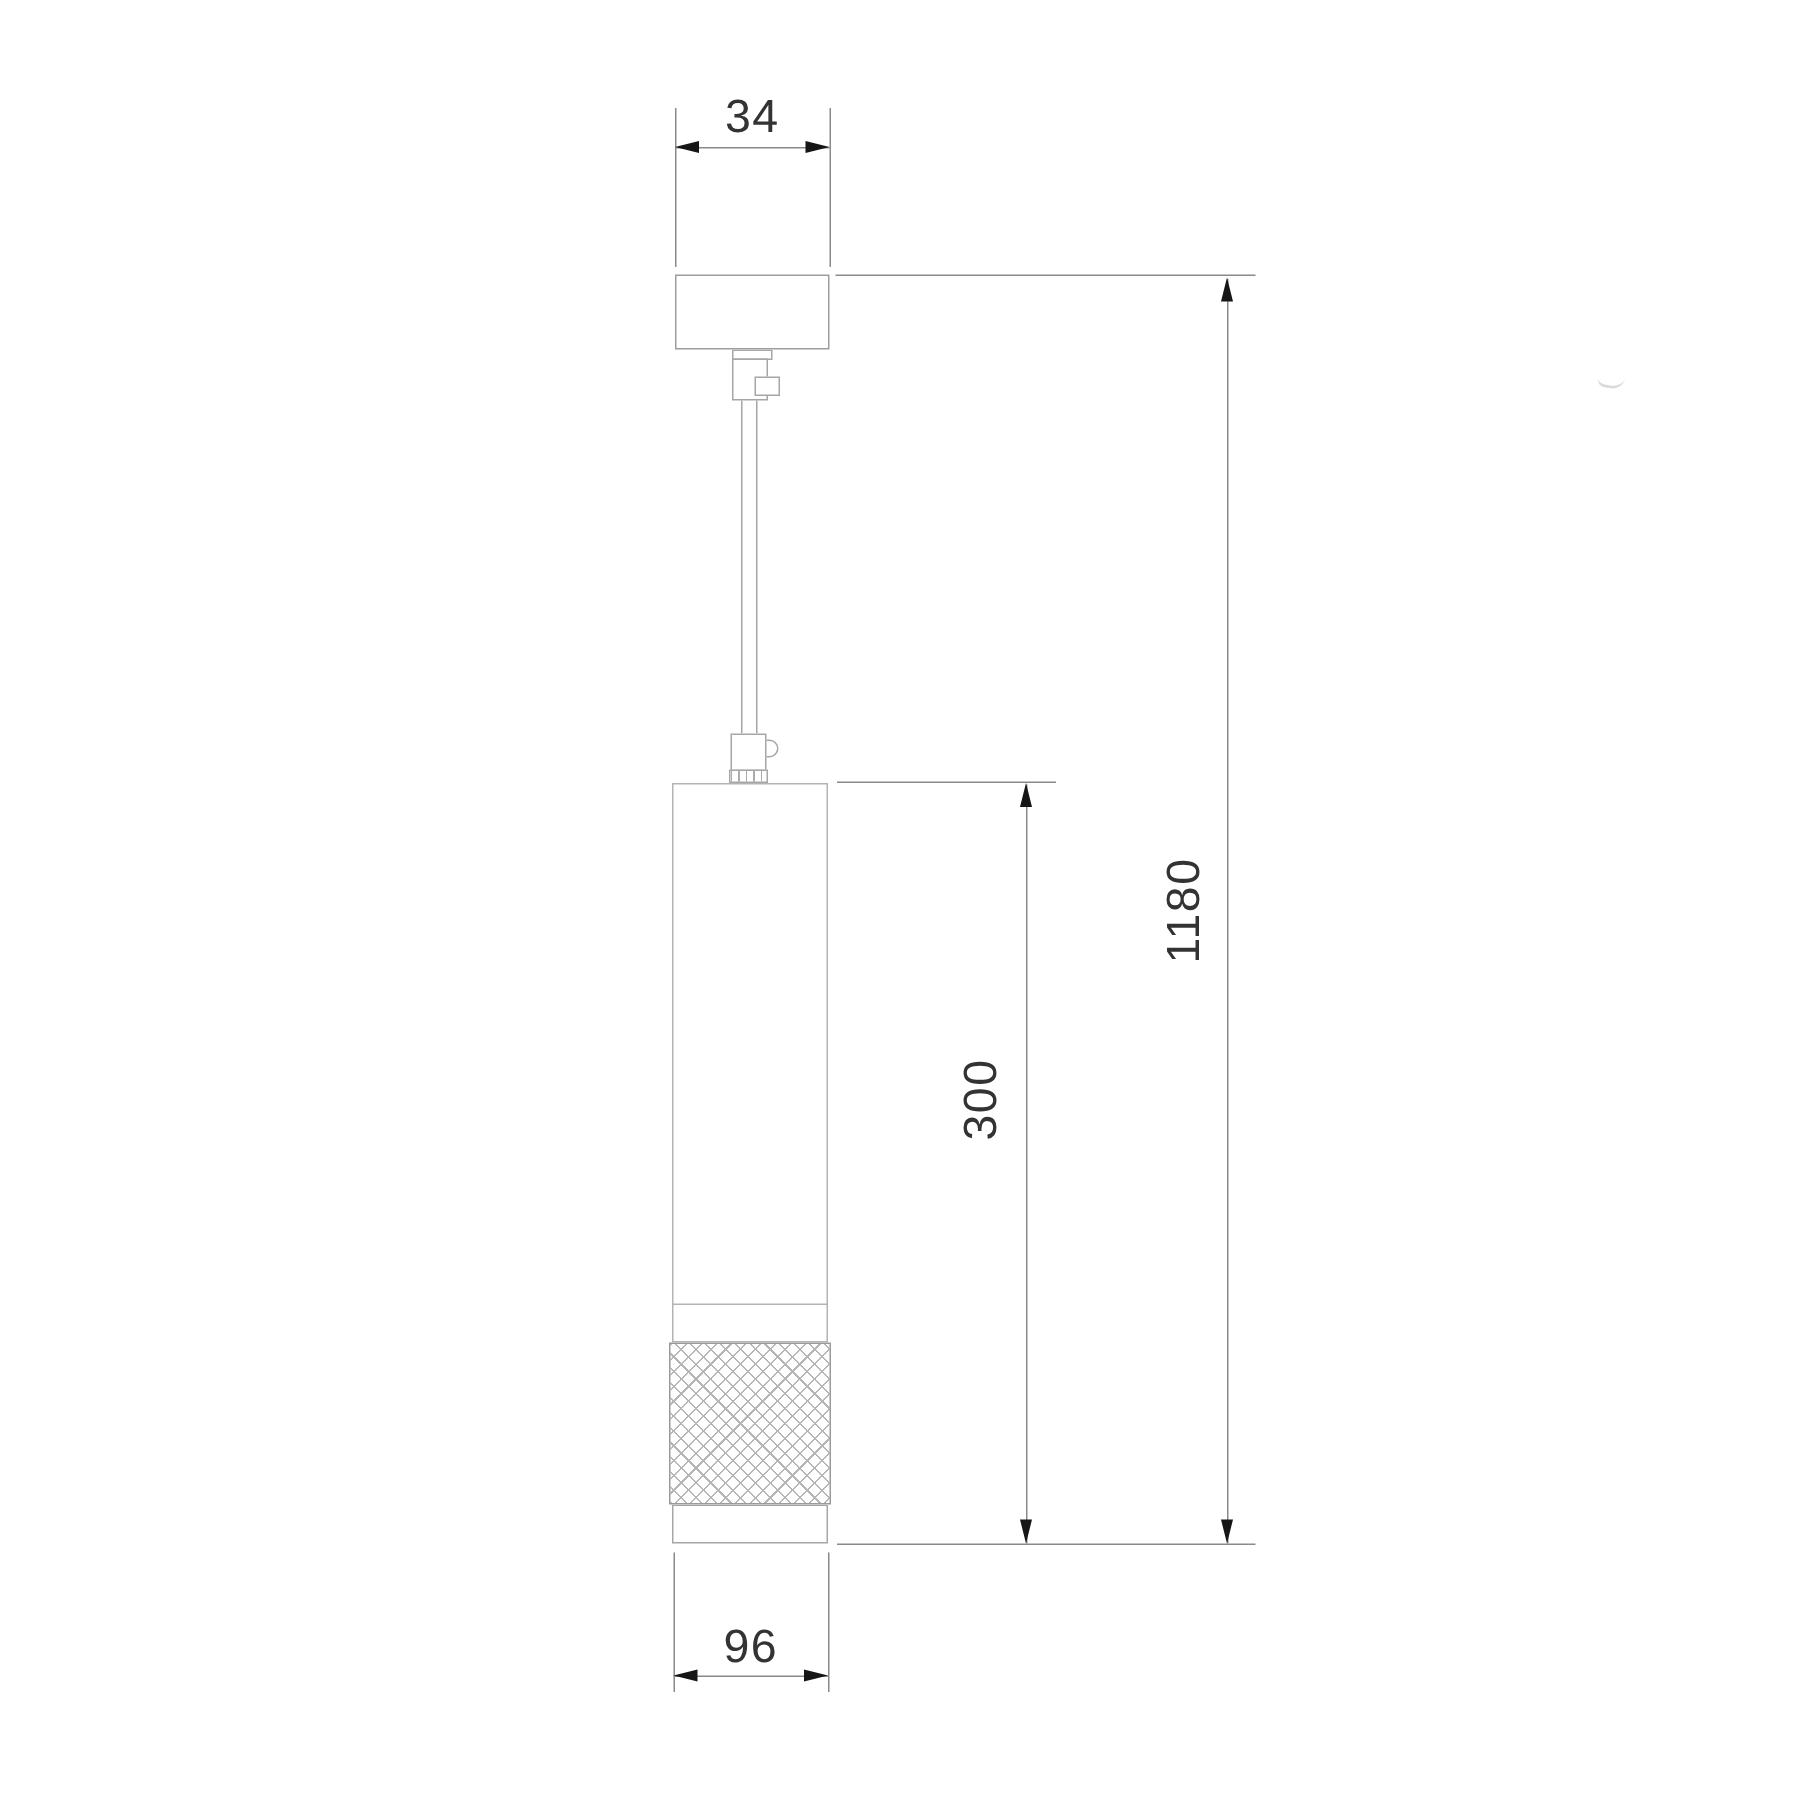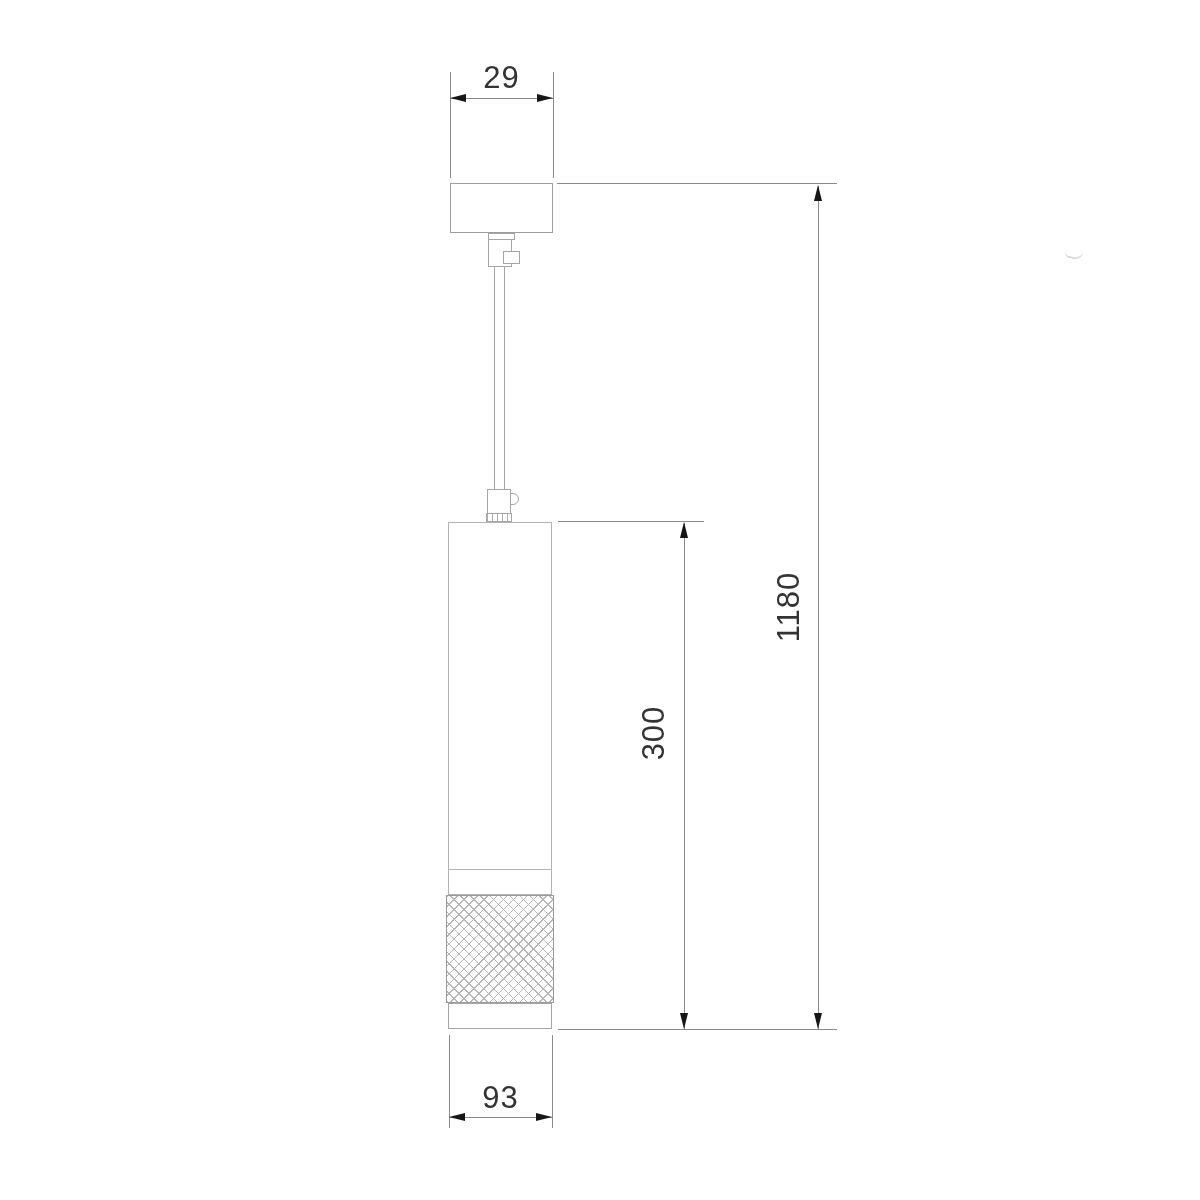--- a/index.html
+++ b/index.html
@@ -93,37 +93,37 @@
 
   <div class="knurl" style="left:446px;top:895px;width:108px;height:108px;"></div>
 
   <div class="part" style="left:448px;top:1003px;width:104px;height:26px;"></div>
 
   <div class="vline" style="left:450px;top:72px;height:106px;"></div>
   <div class="vline" style="left:553px;top:72px;height:106px;"></div>
   <div class="hline" style="left:450px;top:98px;width:103px;"></div>
   <div class="arr arr-l" style="left:450px;top:94px;"></div>
   <div class="arr arr-r" style="left:537px;top:94px;"></div>
-  <div class="dim-label" style="left:450px;top:62px;width:103px;">29</div>
+  <div class="dim-label" style="left:450px;top:62px;width:103px;">34</div>
 
   <div class="hline" style="left:557px;top:183px;width:280px;"></div>
   <div class="hline" style="left:558px;top:1029px;width:279px;"></div>
   <div class="vline" style="left:818px;top:186px;height:843px;"></div>
   <div class="arr arr-u" style="left:814px;top:185px;"></div>
   <div class="arr arr-d" style="left:814px;top:1013px;"></div>
   <div class="dim-label rot" style="left:789px;top:607px;">1180</div>
 
   <div class="hline" style="left:558px;top:521px;width:146px;"></div>
   <div class="vline" style="left:684px;top:523px;height:506px;"></div>
   <div class="arr arr-u" style="left:680px;top:522px;"></div>
   <div class="arr arr-d" style="left:680px;top:1013px;"></div>
   <div class="dim-label rot" style="left:654px;top:733px;">300</div>
 
   <div class="vline" style="left:449px;top:1035px;height:93px;"></div>
   <div class="vline" style="left:552px;top:1035px;height:93px;"></div>
   <div class="hline" style="left:449px;top:1117px;width:103px;"></div>
   <div class="arr arr-l" style="left:449px;top:1113px;"></div>
   <div class="arr arr-r" style="left:536px;top:1113px;"></div>
-  <div class="dim-label" style="left:449px;top:1082px;width:103px;">93</div>
+  <div class="dim-label" style="left:449px;top:1082px;width:103px;">96</div>
 
   <div class="faint-mark" style="left:1065px;top:250px;"></div>
 
 </div>
 
 </body></html>

